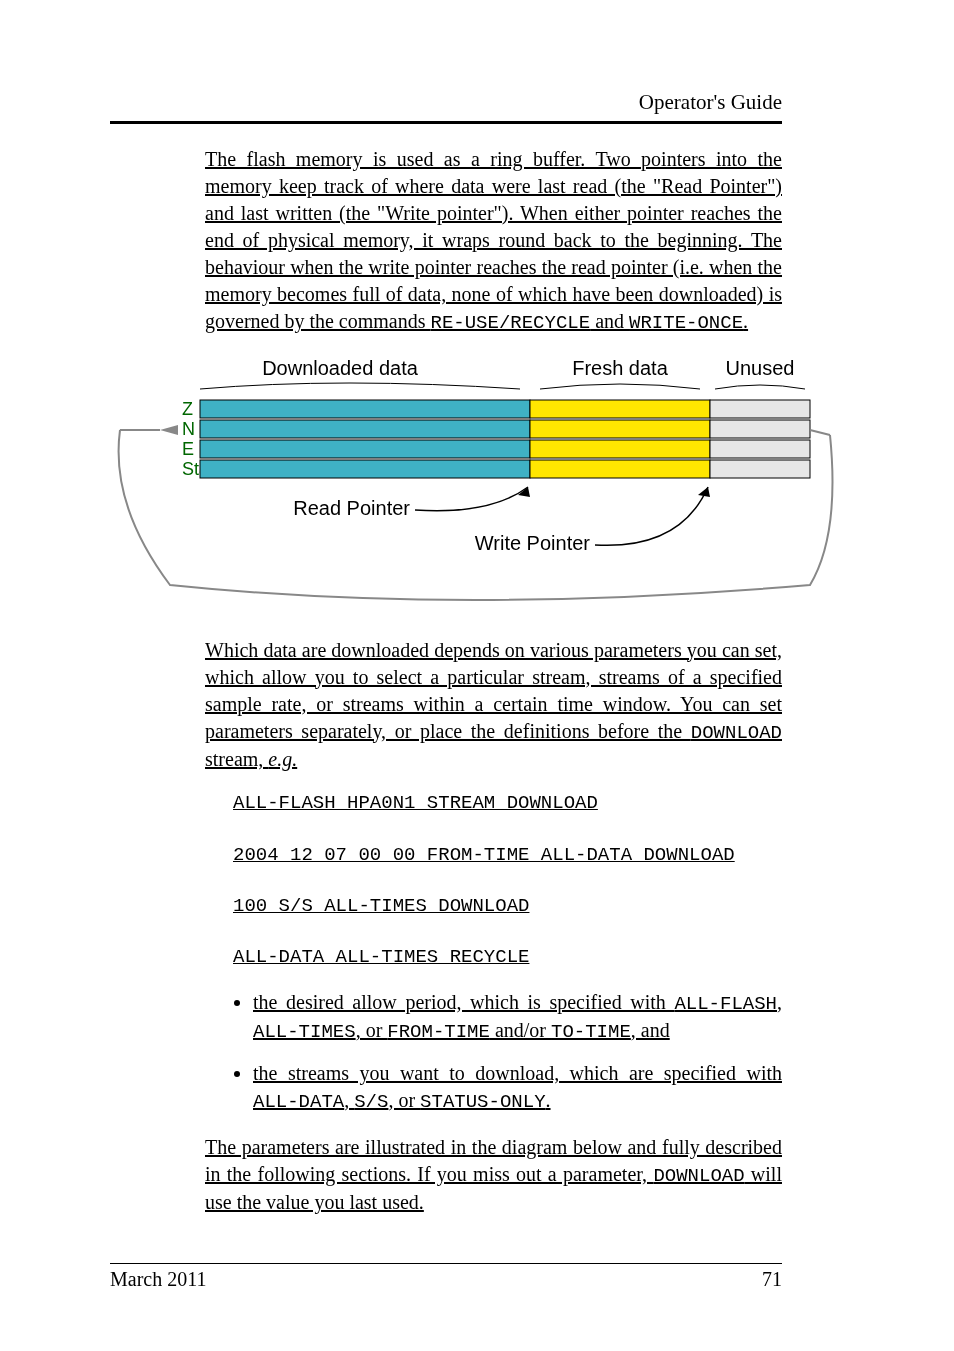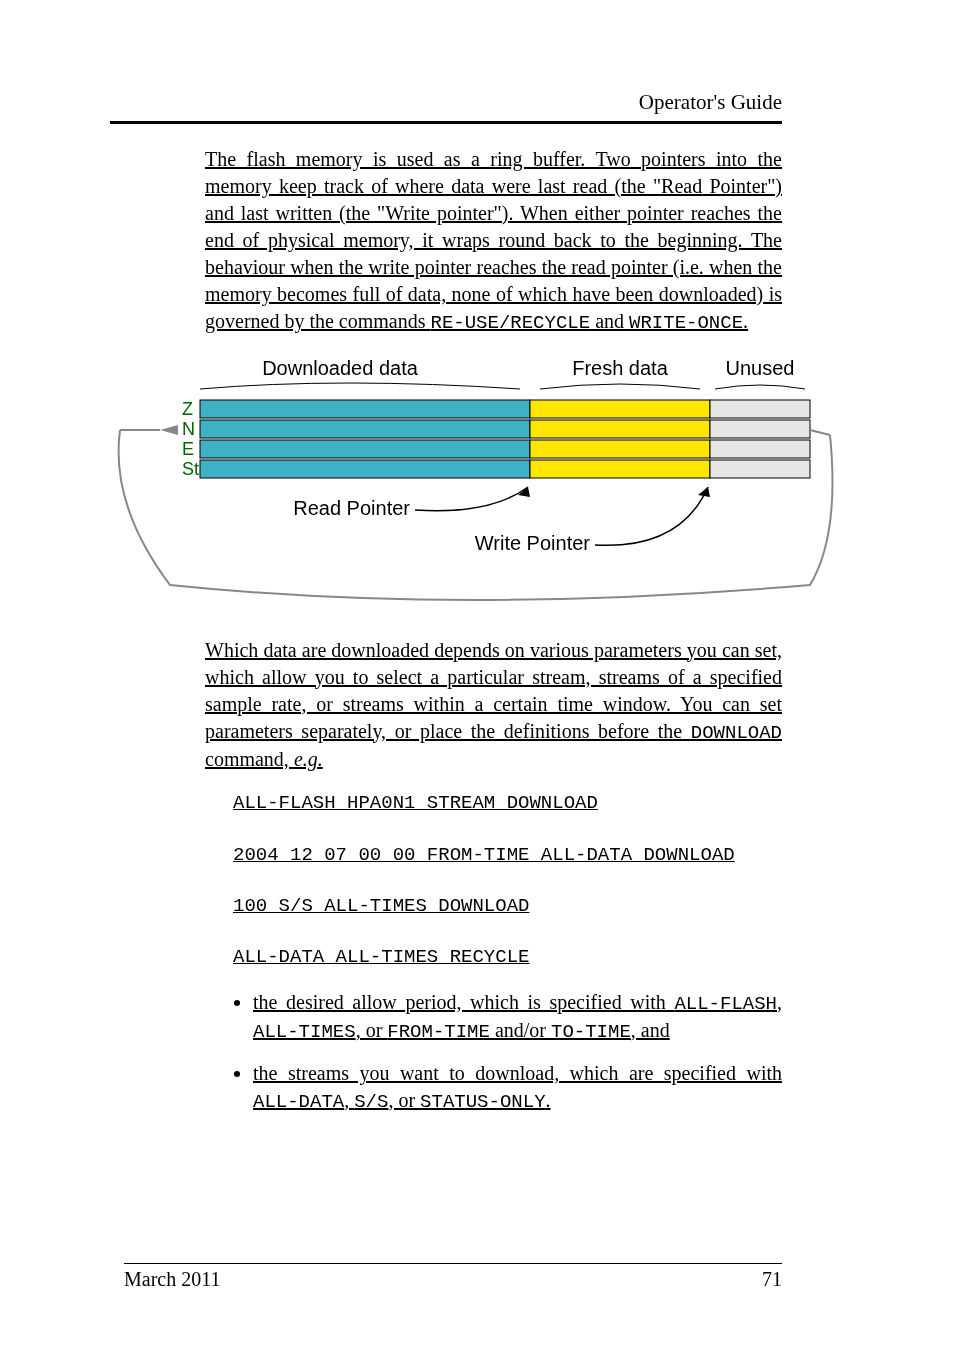--- a/index.html
+++ b/index.html
@@ -60,21 +60,21 @@
     padding-left: 48px;
   }
   ul.bullets li {
     font-size: 20px;
     line-height: 1.35;
     text-align: justify;
     margin-bottom: 14px;
   }
   .footer {
     position: absolute;
-    left: 124px;
+    left: 110px;
     right: 110px;
     bottom: 60px;
   }
   .thin-rule {
     border: none;
     border-top: 1px solid #000;
     margin: 0 0 4px 0;
   }
   .footer-row {
     display: flex;
@@ -136,41 +136,44 @@
         <path d="M 305 155 Q 380 160 418 132" stroke="#000" fill="none" stroke-width="1.5"></path>
         <polygon points="418,132 408,140 420,142" fill="#000"></polygon>
 
         <text x="480" y="195" font-family="Arial,Helvetica,sans-serif" font-size="20" text-anchor="end">Write Pointer</text>
         <path d="M 485 190 Q 570 195 598 132" stroke="#000" fill="none" stroke-width="1.5"></path>
         <polygon points="598,132 588,140 600,142" fill="#000"></polygon>
       </svg>
     </div>
 
     <p class="para">
-      <span>Which data are downloaded depends on various parameters you can set, which allow you to select a particular stream, streams of a specified sample rate, or streams within a certain time window.  You can set parameters separately, or place the definitions before the </span><span class="mono">DOWNLOAD</span><span> command, </span><em>e.g.</em>
+      <span>Which data are downloaded depends on various parameters you can set, which allow you to select a particular stream, streams of a specified sample rate, or streams within a certain time window.  You can set parameters separately, or place the definitions before the </span><span class="mono">DOWNLOAD</span><span> stream, </span><em>e.g.</em>
     </p>
 
     <div class="codeblock"><span>ALL-FLASH HPA0N1 STREAM DOWNLOAD</span>
 
 <span>2004 12 07 00 00 FROM-TIME ALL-DATA DOWNLOAD</span>
 
 <span>100 S/S ALL-TIMES DOWNLOAD</span>
 
 <span>ALL-DATA ALL-TIMES RECYCLE</span></div>
 
 
     <ul class="bullets">
       <li>
         <span>the desired allow period, which is specified with </span><span class="mono">ALL-FLASH</span><span>, </span><span class="mono">ALL-TIMES</span><span>, or </span><span class="mono">FROM-TIME</span><span> and/or </span><span class="mono">TO-TIME</span><span>,  and</span>
       </li>
       <li>
         <span>the streams you want to download, which are specified with </span><span class="mono">ALL-DATA</span><span>, </span><span class="mono">S/S</span><span>, or </span><span class="mono">STATUS-ONLY</span><span>.</span>
       </li>
     </ul>
 
+    <p class="para">
+      <span>The parameters are illustrated in the diagram below and fully described in the following sections.  If you miss out a parameter, </span><span class="mono">DOWNLOAD</span><span> will use the value you last used.</span>
+    </p>
 
   </div>
 
   <div class="footer">
     <hr class="thin-rule">
     <div class="footer-row">
       <span>March 2011</span>
       <span>71</span>
     </div>
   </div>

